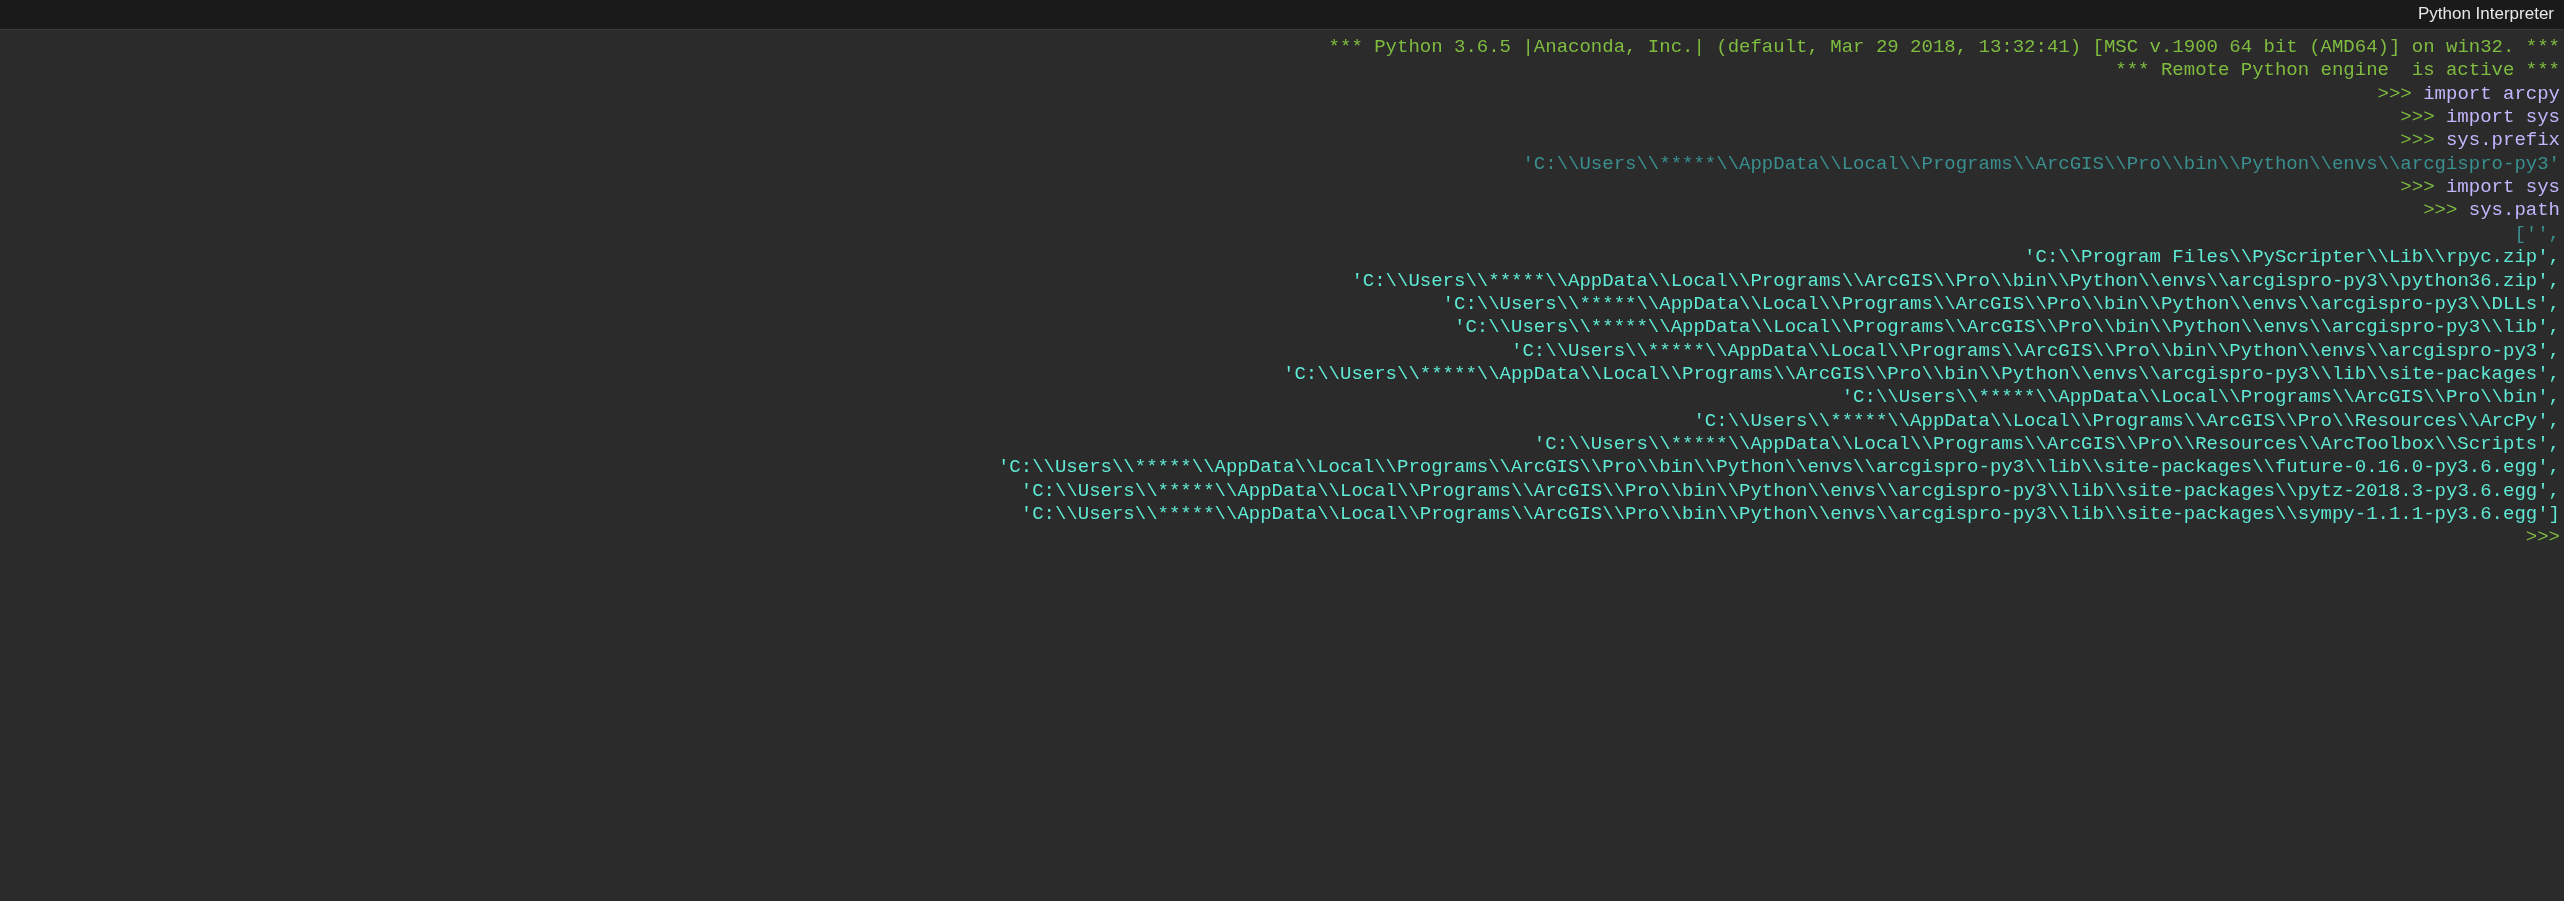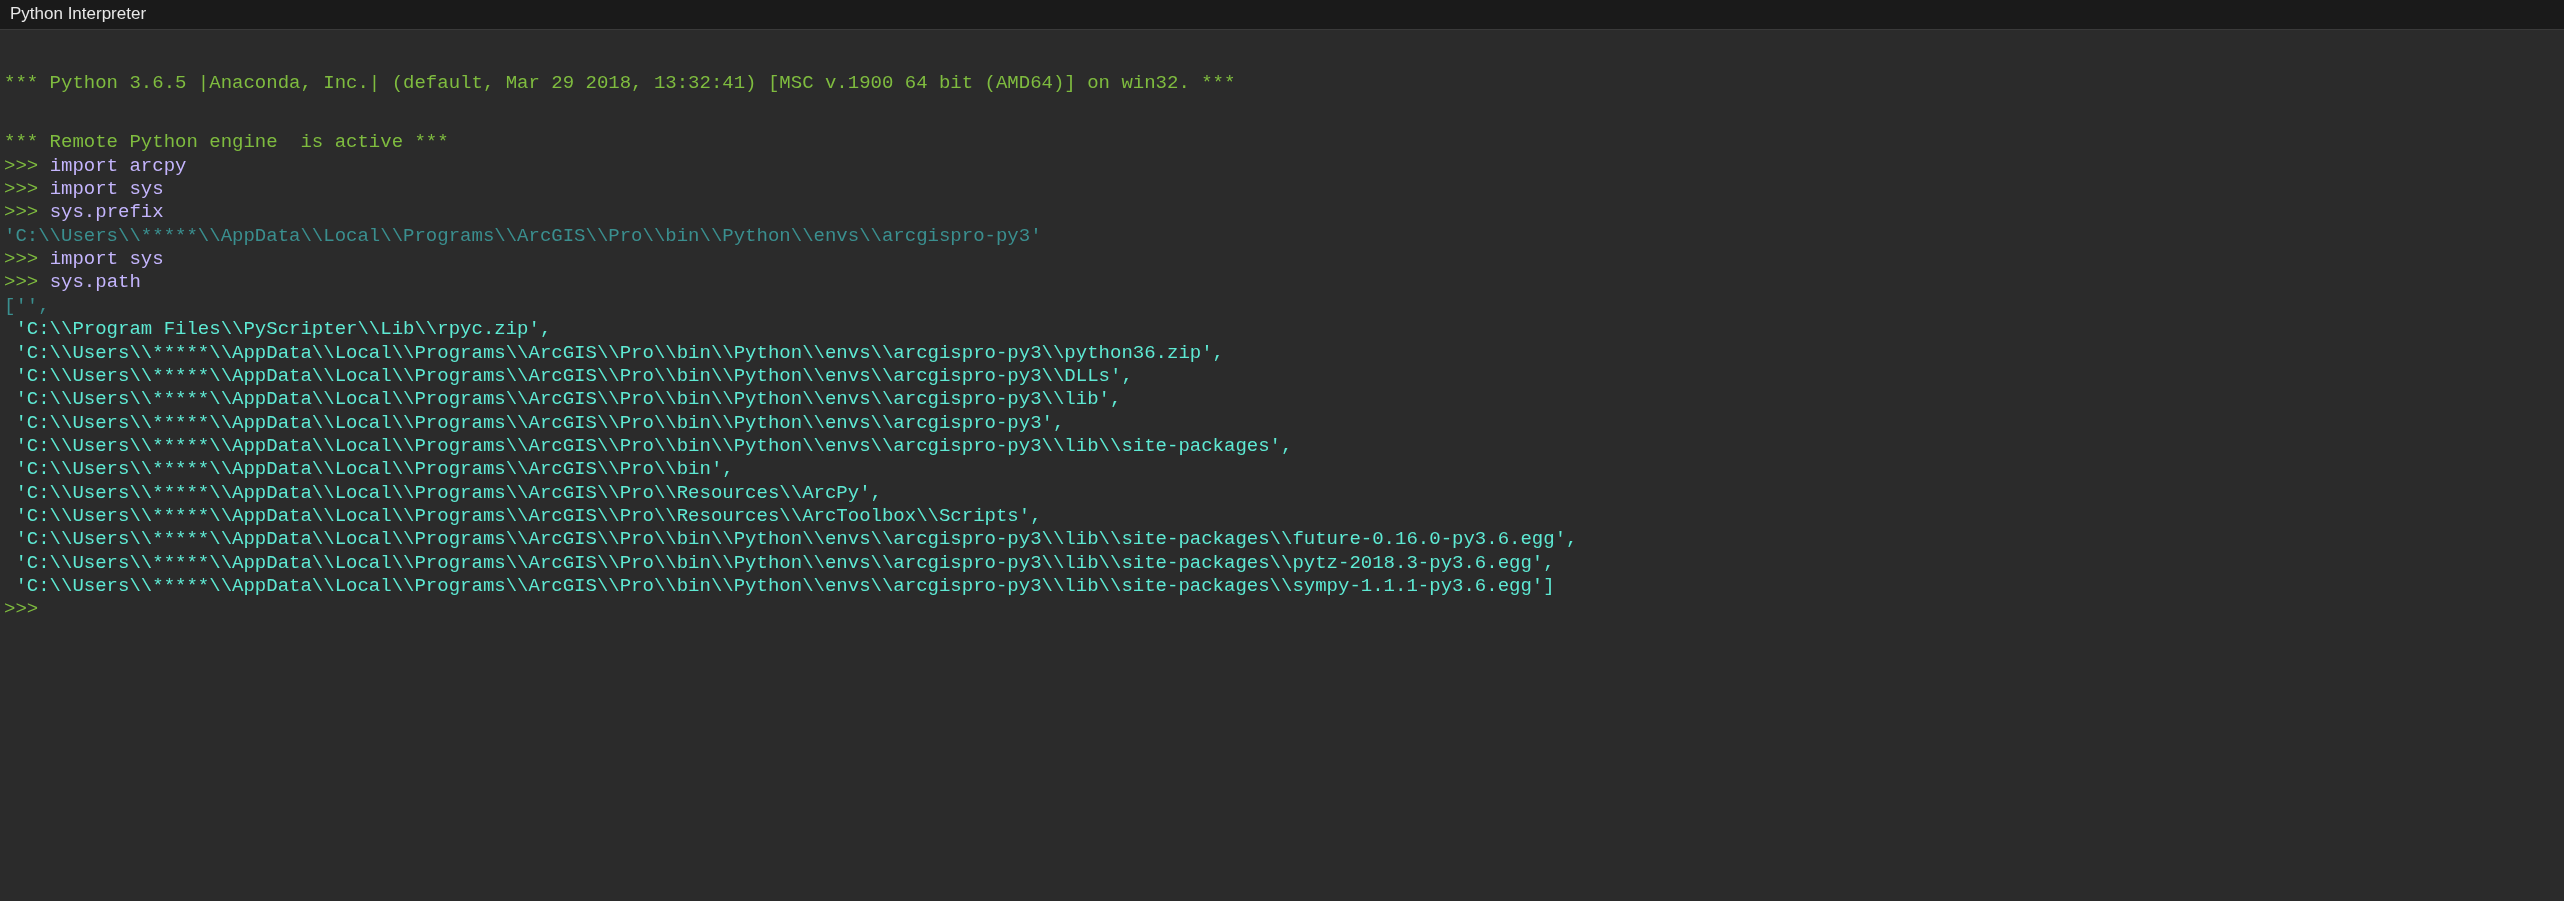--- a/index.html
+++ b/index.html
@@ -1,18 +1,19 @@
 <!DOCTYPE html>
 <html><head>
   <meta charset="utf-8">
   <style>
     * {
       margin: 0;
       padding: 0;
       box-sizing: border-box;
+      text-align: right;
     }
     body {
       background-color: #2b2b2b;
       font-family: Consolas, 'Courier New', monospace;
       font-size: 19px;
       line-height: 1.23;
       overflow: hidden;
     }
     .title-bar {
       background-color: #1a1a1a;
@@ -25,21 +26,20 @@
     .terminal {
       background-color: #2b2b2b;
       padding: 6px 4px;
       white-space: pre;
     }
     .line {
       display: block;
     }
     .banner {
       color: #7fbc3f;
-      margin-top: 36px;
     }
     .prompt {
       color: #7fbc3f;
     }
     .code {
       color: #c4b5fd;
     }
     .output {
       color: #3a8f8f;
     }

